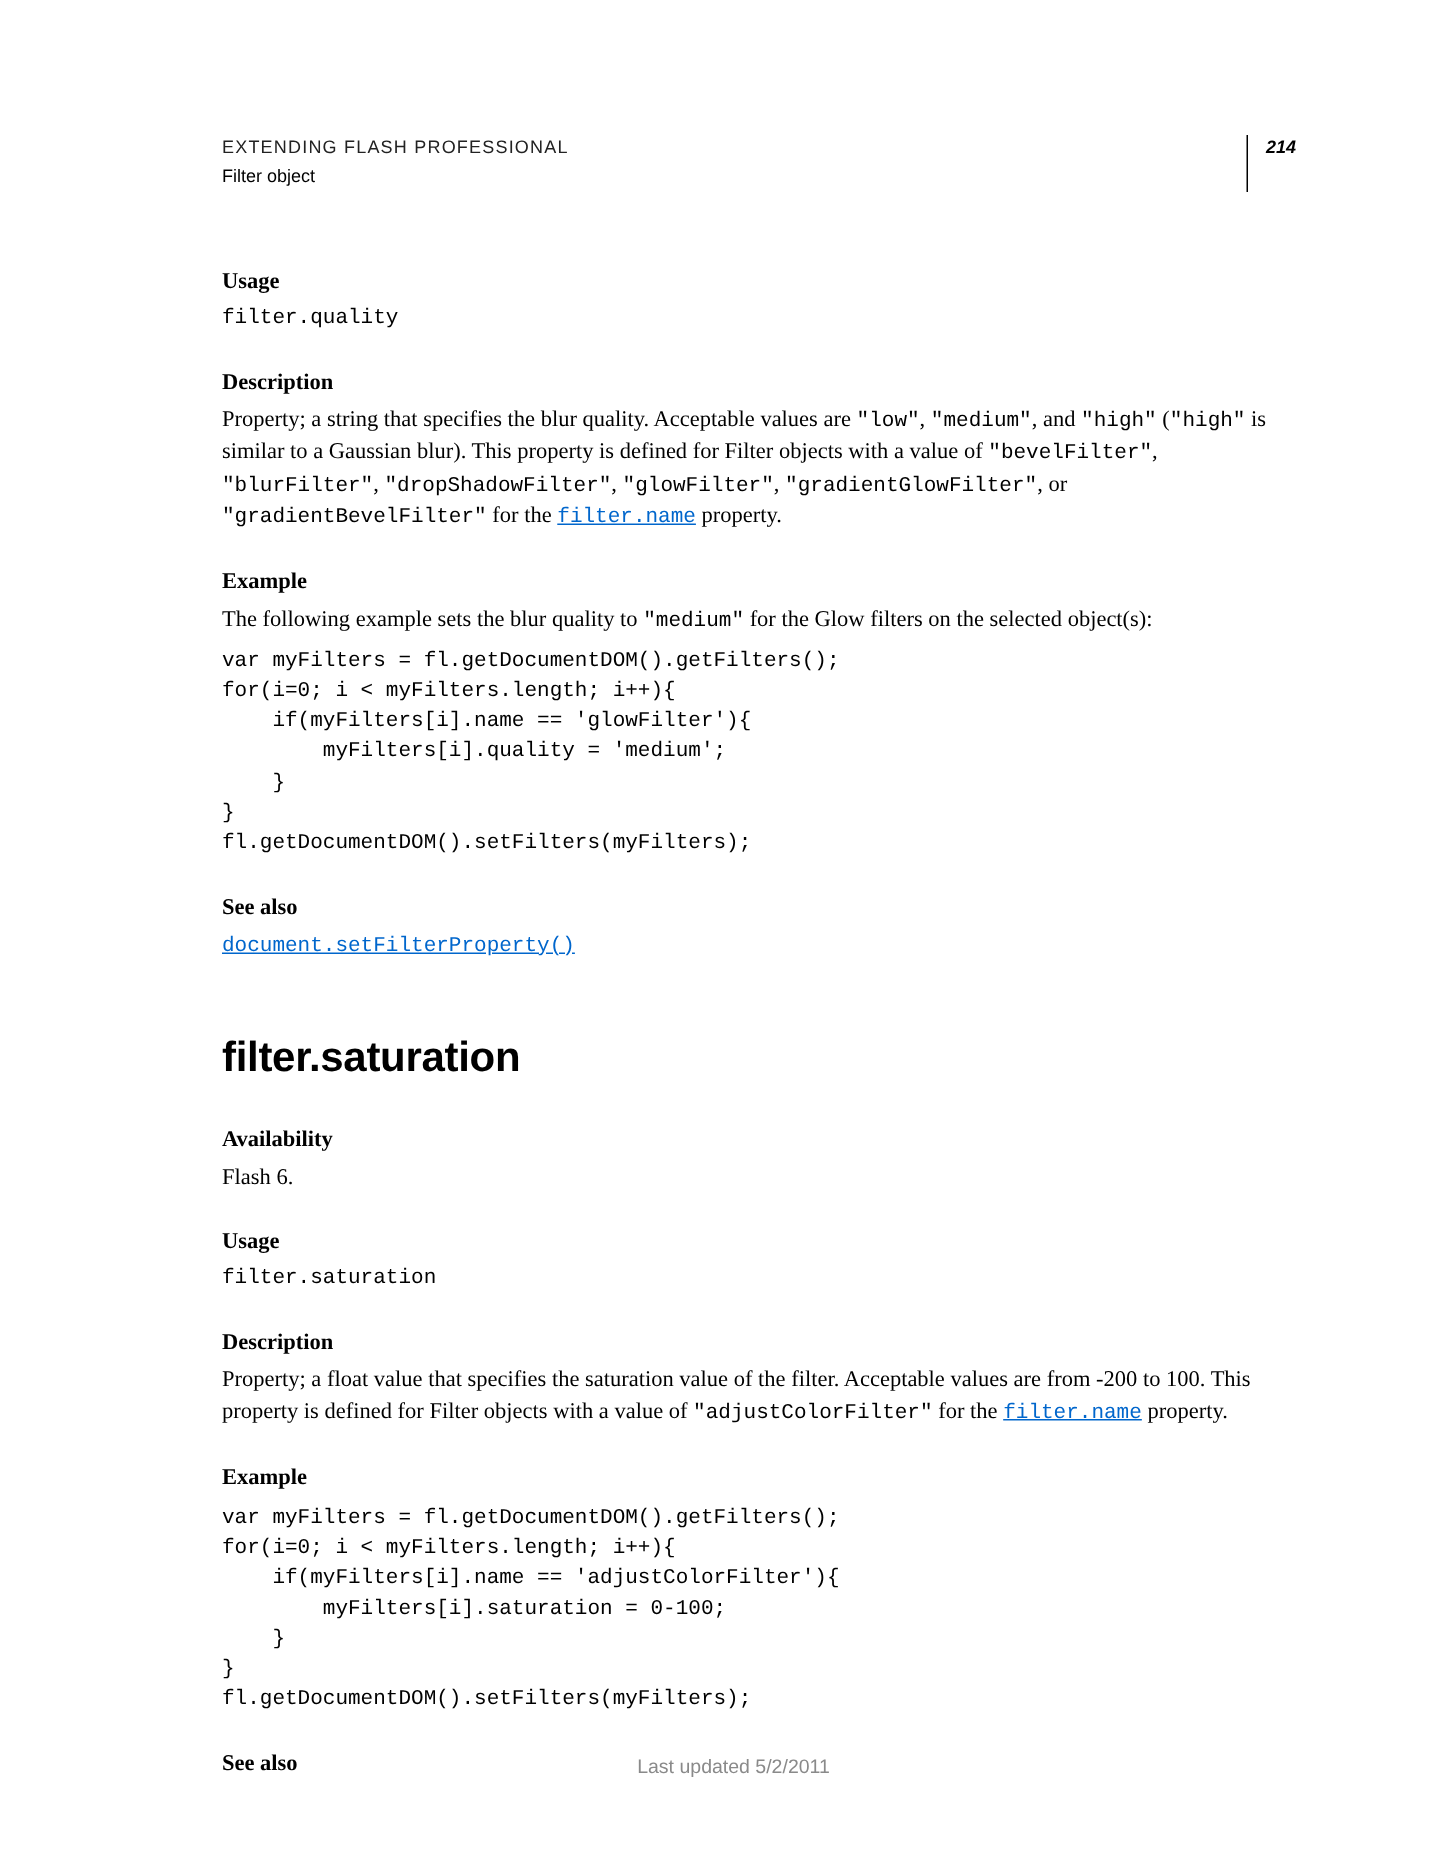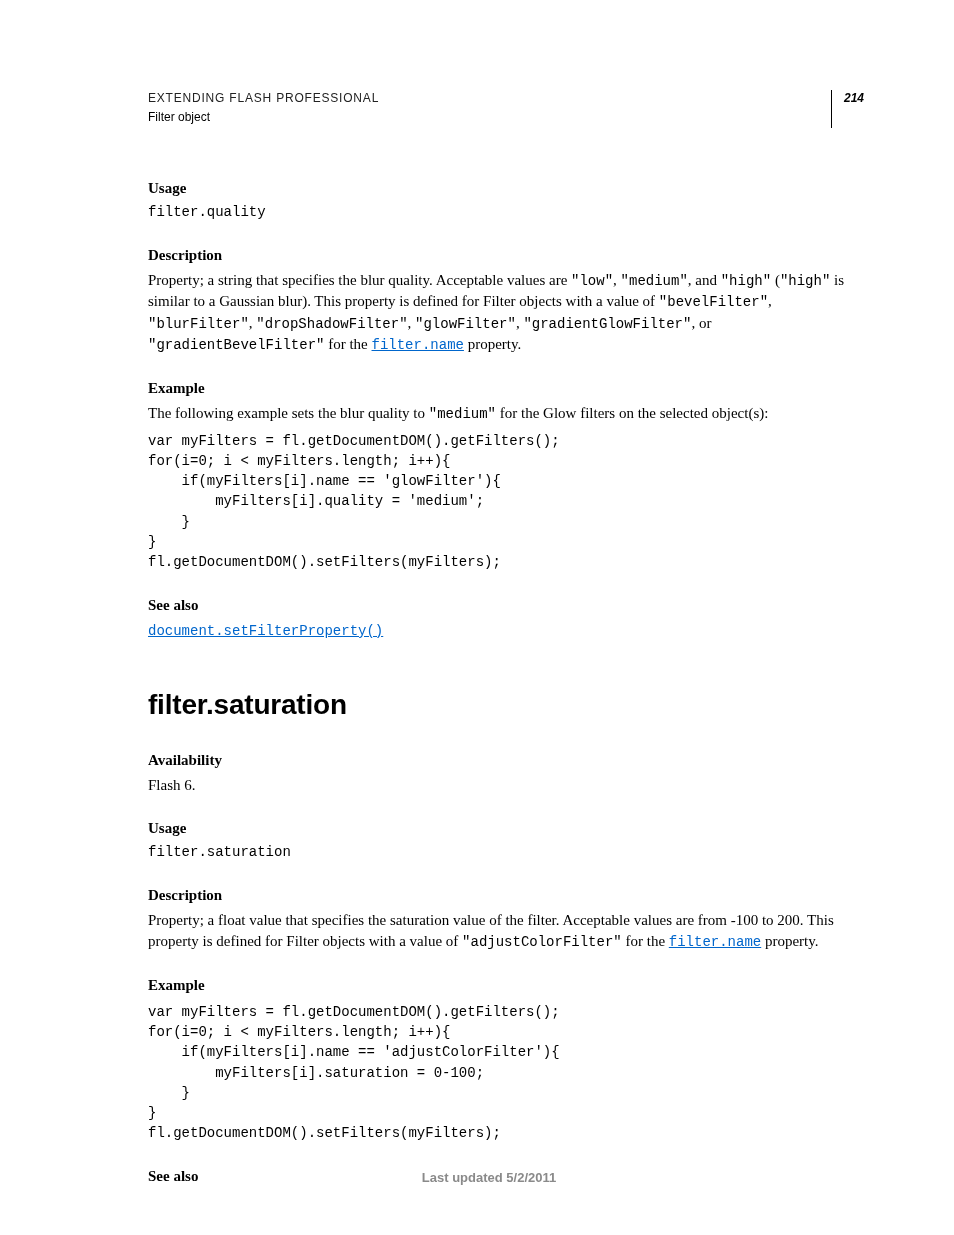--- a/index.html
+++ b/index.html
@@ -75,21 +75,21 @@
     letter-spacing: -0.2px;
   }
   .footer {
     position: absolute;
     bottom: 48px;
     left: 0;
     right: 0;
     text-align: center;
     font-family: "Myriad Pro", "Segoe UI", Arial, sans-serif;
     font-size: 13px;
-    font-weight: 700;
+    font-weight: 400;
     color: #8a8a8a;
     padding-left: 24px;
   }
 </style>
 </head>
 <body>
 
 <div class="header">
   <div class="header-left">
     <div class="header-title">EXTENDING FLASH PROFESSIONAL</div>
@@ -137,21 +137,21 @@
 </div>
 
 <div class="block">
   <div class="sec-label">Usage</div>
   <div class="mono">filter.saturation</div>
 </div>
 
 <div class="block">
   <div class="sec-label">Description</div>
   <p class="body-text">
-    <span>Property; a float value that specifies the saturation value of the filter. Acceptable values are from -100 to 200. This property is defined for Filter objects with a value of </span><code>"adjustColorFilter"</code><span> for the </span><a href="#" class="link">filter.name</a><span> property.</span>
+    <span>Property; a float value that specifies the saturation value of the filter. Acceptable values are from -200 to 100. This property is defined for Filter objects with a value of </span><code>"adjustColorFilter"</code><span> for the </span><a href="#" class="link">filter.name</a><span> property.</span>
   </p>
 </div>
 
 <div class="block">
   <div class="sec-label">Example</div>
   <pre class="mono" style="margin-top:6px">var myFilters = fl.getDocumentDOM().getFilters();
 for(i=0; i &lt; myFilters.length; i++){
     if(myFilters[i].name == 'adjustColorFilter'){
         myFilters[i].saturation = 0-100;
     }

